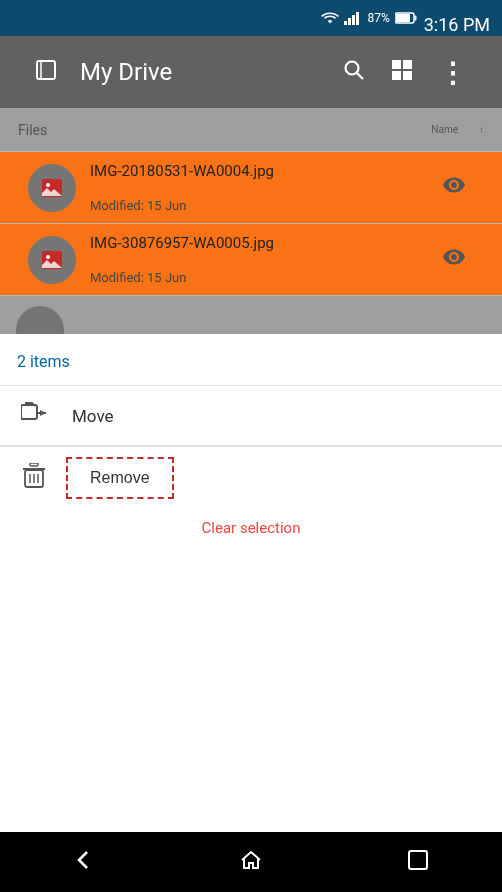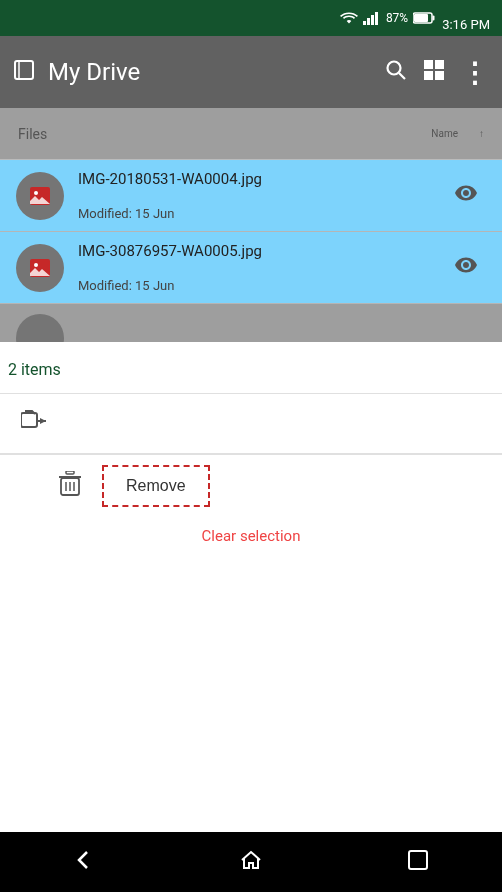--- a/index.html
+++ b/index.html
@@ -9,21 +9,21 @@
       font-family: 'Roboto', Arial, sans-serif;
       background: #fff;
       overflow: hidden;
       position: relative;
     }
 
     
     .status-bar {
       width: 100%;
       height: 36px;
-      background: #14532d;
+      background: #0c4a6e;
       display: flex;
       align-items: center;
       justify-content: flex-end;
       padding: 0 12px;
       gap: 6px;
     }
     .status-icons {
       display: flex;
       align-items: center;
       gap: 5px;
@@ -31,21 +31,22 @@
       font-size: 12px;
     }
 
     
     .toolbar {
       width: 100%;
       height: 72px;
       background: #616161;
       display: flex;
       align-items: center;
-      padding: 0 6px;
+      padding: 0 28px;
+      gap: 10px;
     }
     .toolbar-icon {
       color: #fff;
       font-size: 22px;
       cursor: pointer;
       padding: 8px;
     }
     .toolbar-title {
       flex: 1;
       color: #fff;
@@ -56,21 +57,21 @@
     .toolbar-action {
       color: #fff;
       font-size: 22px;
       cursor: pointer;
       padding: 8px;
     }
 
     
     .file-header {
       width: 100%;
-      height: 52px;
+      height: 44px;
       background: #9e9e9e;
       display: flex;
       align-items: center;
       justify-content: space-between;
       padding: 0 18px;
       border-bottom: 1px solid #bbb;
     }
     .file-header-label {
       font-size: 14px;
       color: #555;
@@ -83,23 +84,23 @@
       color: #555;
     }
 
     
     .file-list {
       background: #9e9e9e;
     }
     .file-item {
       display: flex;
       align-items: center;
-      padding: 10px 16px;
+      padding: 10px 28px;
       border-bottom: 1px solid #b5b5b5;
-      background: #7dd3fc;
+      background: #f97316;
       height: 72px;
     }
     .file-thumb {
       width: 48px;
       height: 48px;
       border-radius: 50%;
       background: #757575;
       display: flex;
       align-items: center;
       justify-content: center;
@@ -143,23 +144,23 @@
       flex-shrink: 0;
     }
 
     
     .bottom-panel {
       background: #fff;
       width: 100%;
     }
 
     .items-count {
-      padding: 18px 20px 14px 8px;
+      padding: 18px 20px 14px 17px;
       font-size: 16px;
-      color: #14532d;
+      color: #0369a1;
       font-weight: 400;
     }
 
     .divider {
       height: 1px;
       background: #e0e0e0;
       margin: 0 0;
     }
 
     .action-item {
@@ -201,21 +202,20 @@
       box-shadow: 0 1px 3px rgba(0,0,0,0.3);
     }
 
     
     .remove-container {
       display: flex;
       align-items: center;
       padding: 10px 20px;
       gap: 18px;
       cursor: pointer;
-      margin-left: 36px;
     }
     .remove-trash-icon {
       font-size: 22px;
       color: #555;
       width: 28px;
       text-align: center;
     }
     .remove-btn {
       border: 2px dashed #c62828;
       padding: 10px 22px;
@@ -267,21 +267,21 @@
       <rect x="8" y="4" width="3" height="10"></rect>
       <rect x="12" y="1" width="3" height="13"></rect>
     </svg>
     <span style="color:#fff;font-size:12px;">87%</span>
 
     <svg width="22" height="12" viewBox="0 0 22 12" fill="white">
       <rect x="0" y="1" width="19" height="10" rx="2" ry="2" stroke="white" stroke-width="1.5" fill="none"></rect>
       <rect x="1" y="2" width="14" height="8" rx="1" fill="white"></rect>
       <rect x="19.5" y="3.5" width="2" height="5" rx="1" fill="white"></rect>
     </svg>
-    <span style="color:#fff;font-size:13px;margin-left:2px;margin-top:12px;">3:16 PM</span>
+    <span style="color:#fff;font-size:18px;margin-left:2px;margin-top:12px;">3:16 PM</span>
   </div>
 </div>
 
 <div class="toolbar">
 
   <div class="toolbar-icon">
     <svg width="20" height="20" viewBox="0 0 20 20" fill="white">
       <rect x="1" y="1" width="18" height="18" rx="2" stroke="white" stroke-width="2" fill="none"></rect>
       <line x1="5" y1="1" x2="5" y2="19" stroke="white" stroke-width="1.5"></line>
     </svg>
@@ -364,20 +364,21 @@
 
   <div class="action-item">
     <div class="action-icon">
       <svg width="26" height="22" viewBox="0 0 26 22" fill="#555">
         <rect x="0" y="3" width="16" height="14" rx="2" fill="none" stroke="#555" stroke-width="2"></rect>
         <path d="M5 3V1h6l3 3" fill="none" stroke="#555" stroke-width="2"></path>
         <path d="M19 8l6 3-6 3V8z" fill="#555"></path>
         <line x1="16" y1="11" x2="25" y2="11" stroke="#555" stroke-width="2"></line>
       </svg>
     </div>
+    <span class="action-label">Move</span>
   </div>
 
   <div class="divider"></div>
 
 
   <div class="divider"></div>
 
   <div class="remove-container">
     <div class="remove-trash-icon">
       <svg width="22" height="26" viewBox="0 0 22 26" fill="#555">

